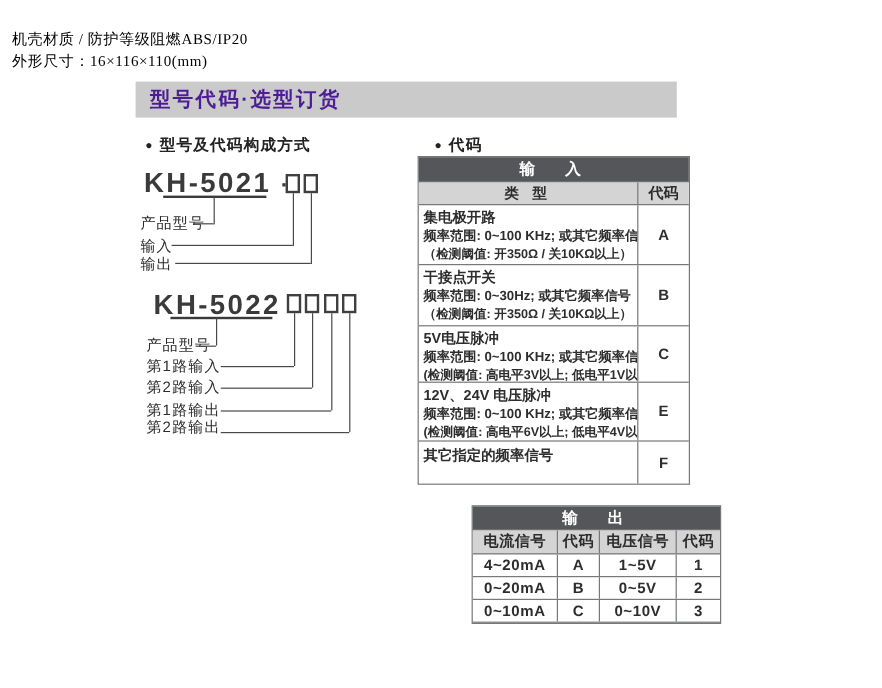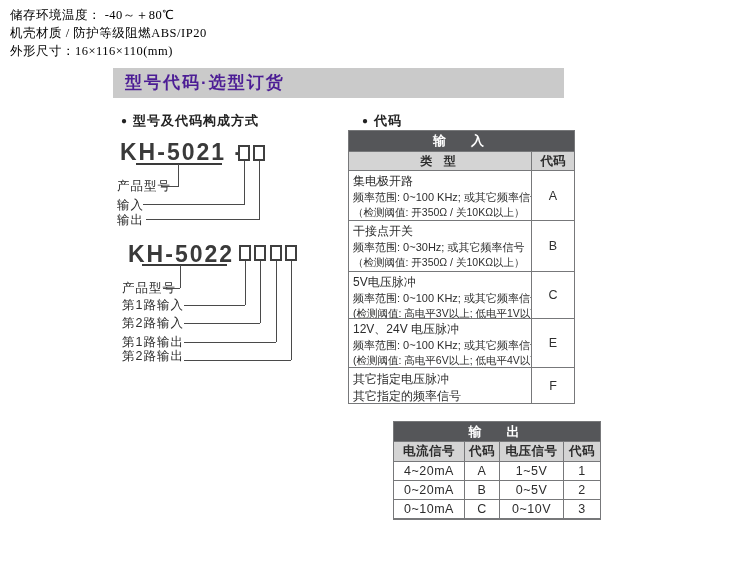--- a/index.html
+++ b/index.html
@@ -31,21 +31,21 @@
   .mbox{position:absolute;width:12px;height:16px;border:2px solid #3f3f3f;
         box-sizing:border-box;background:#fff;}
   .dlabel{position:absolute;font-size:12.5px;letter-spacing:1px;color:#2b2b2b;
           white-space:nowrap;line-height:16px;}
 
   
   .dtable{position:absolute;border:1px solid var(--table_border,#717274);
           box-sizing:border-box;background:#fff;font-size:12px;}
   .t-head{background:var(--table_header_bg,#555659);color:#fff;text-align:center;
           font-weight:bold;font-size:13px;letter-spacing:6px;}
-  .t-row{display:flex;box-sizing:border-box;}
+  .t-row{display:flex;box-sizing:border-box;font-weight:bold;}
   .bb{border-bottom:1px solid var(--table_border,#8a8b8d);}
   .br{border-right:1px solid var(--table_border,#8a8b8d);}
   .sub{background:var(--table_subheader_bg,#d4d4d4);font-weight:bold;}
   .cell-c{display:flex;align-items:center;justify-content:center;box-sizing:border-box;}
 
   
   #input-table{left:348px;top:130px;width:227px;}
   #input-table .t-head{height:20px;line-height:20px;}
   #input-table .sub{height:19px;}
   #input-table .sub .typ{flex:1;letter-spacing:4px;}
@@ -64,21 +64,20 @@
   #output-table .t-row{height:19px;}
   #output-table .sub{height:20px;font-size:12px;}
   .oc1{width:71px;}.oc2{width:35px;}.oc3{width:64px;}.oc4{flex:1;}
   #output-table .cell-c{font-size:12.5px;letter-spacing:0.5px;}
 </style>
 </head>
 <body>
 
 <div id="page">
 
-  <div class="spec" style="top:6px">储存环境温度： -40～＋80℃</div>
   <div class="spec" style="top:24px">机壳材质 / 防护等级阻燃ABS/IP20</div>
   <div class="spec" style="top:42px">外形尺寸：16×116×110(mm)</div>
 
   <div class="titlebar">
     <span>型号代码·选型订货</span>
   </div>
 
   <div class="bullet-title" style="left:121px">
     <span class="dot">●</span><span>型号及代码构成方式</span>
   </div>
@@ -159,21 +158,20 @@
     <div class="t-row bb h49">
       <div class="typecell br">
         <div class="l1">12V、24V 电压脉冲</div>
         <div class="l2">频率范围: 0~100 KHz; 或其它频率信号</div>
         <div class="l3">(检测阈值: 高电平6V以上; 低电平4V以下)</div>
       </div>
       <div class="code-col cell-c codeletter">E</div>
     </div>
     <div class="t-row h35">
       <div class="typecell br">
-        <div class="l1">其它指定电压脉冲</div>
         <div class="l1">其它指定的频率信号</div>
       </div>
       <div class="code-col cell-c codeletter">F</div>
     </div>
   </div>
 
   <div id="output-table" class="dtable">
     <div class="t-head bb">输　出</div>
     <div class="t-row sub bb">
       <div class="oc1 cell-c br">电流信号</div>

